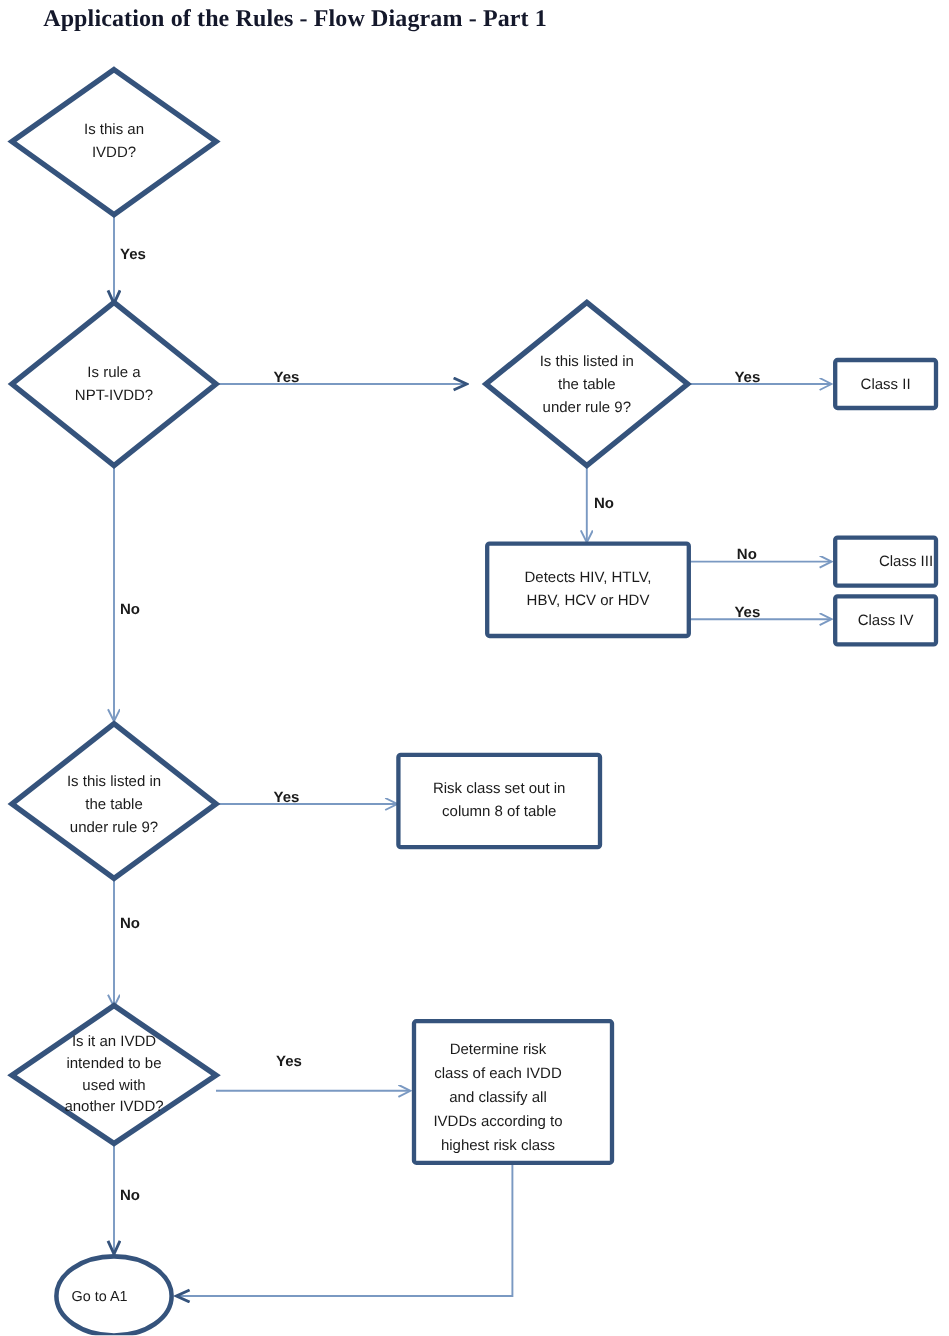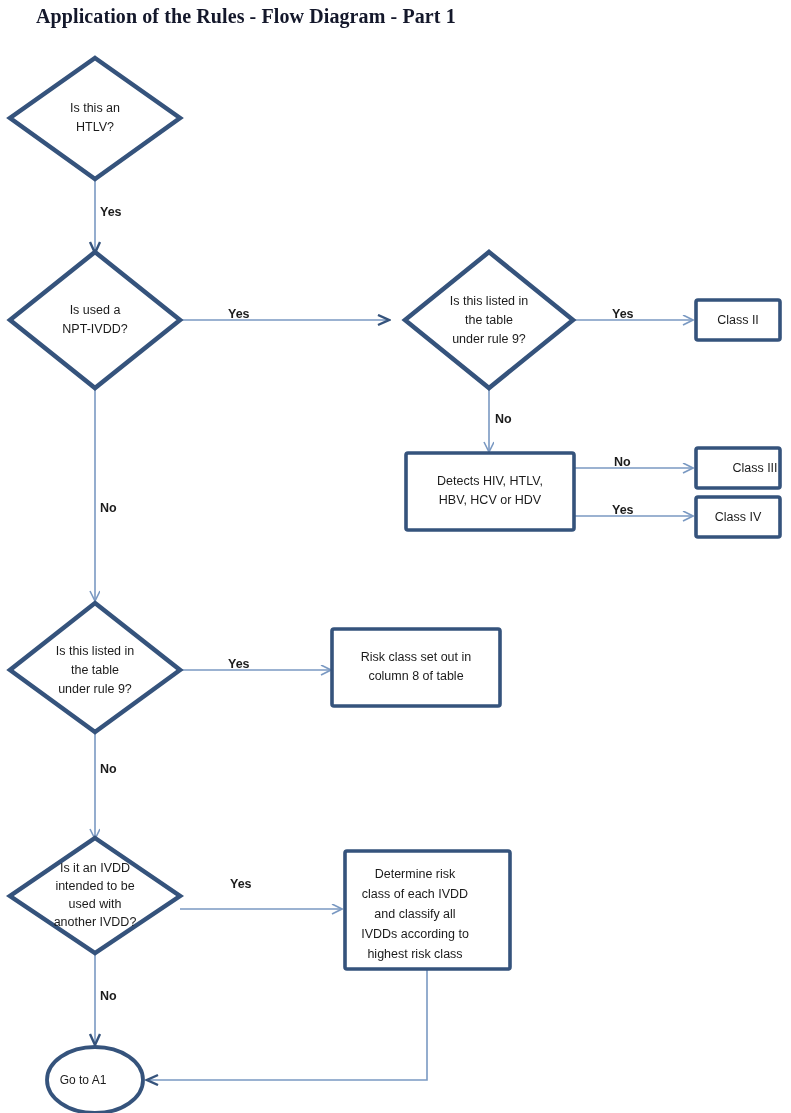--- a/index.html
+++ b/index.html
@@ -115,23 +115,23 @@
 
     <polygon points="95,838 180,896 95,953 10,896" fill="#ffffff" stroke="#35537c" stroke-width="4.5" stroke-linejoin="miter"></polygon>
 
     <rect x="345" y="851" width="165" height="118" rx="2" ry="2" fill="#ffffff" stroke="#35537c" stroke-width="3.6"></rect>
 
     <ellipse cx="95" cy="1080" rx="48" ry="33" fill="#ffffff" stroke="#35537c" stroke-width="3.8"></ellipse>
   </g>
 </svg>
 
 <div class="node-label" style="left:10px; top:99px; width:170px;">Is this an
-HTLV?</div>
+IVDD?</div>
 
-<div class="node-label" style="left:10px; top:301px; width:170px;">Is used a
+<div class="node-label" style="left:10px; top:301px; width:170px;">Is rule a
 NPT-IVDD?</div>
 
 <div class="node-label" style="left:405px; top:292px; width:168px;">Is this listed in
 the table
 under rule 9?</div>
 
 <div class="node-label" style="left:696px; top:311px; width:84px;text-align:center;">Class II</div>
 
 <div class="node-label" style="left:406px; top:472px; width:168px;">Detects HIV, HTLV,
 HBV, HCV or HDV</div>

